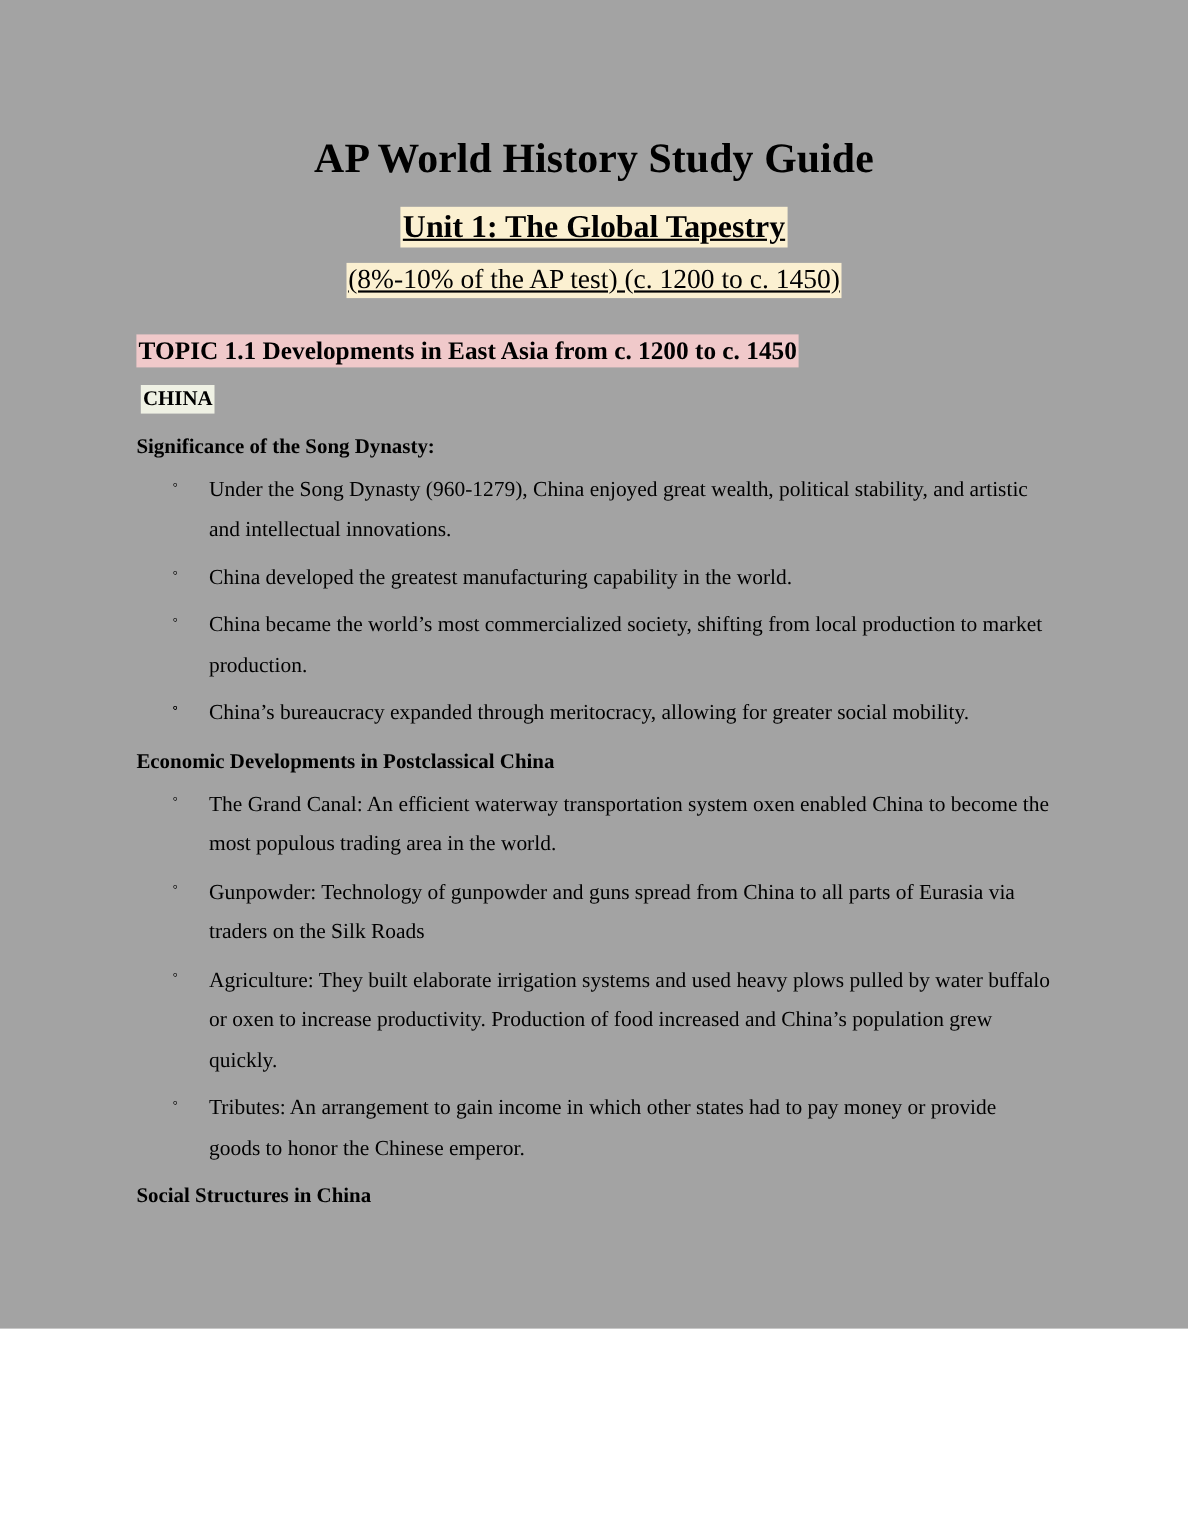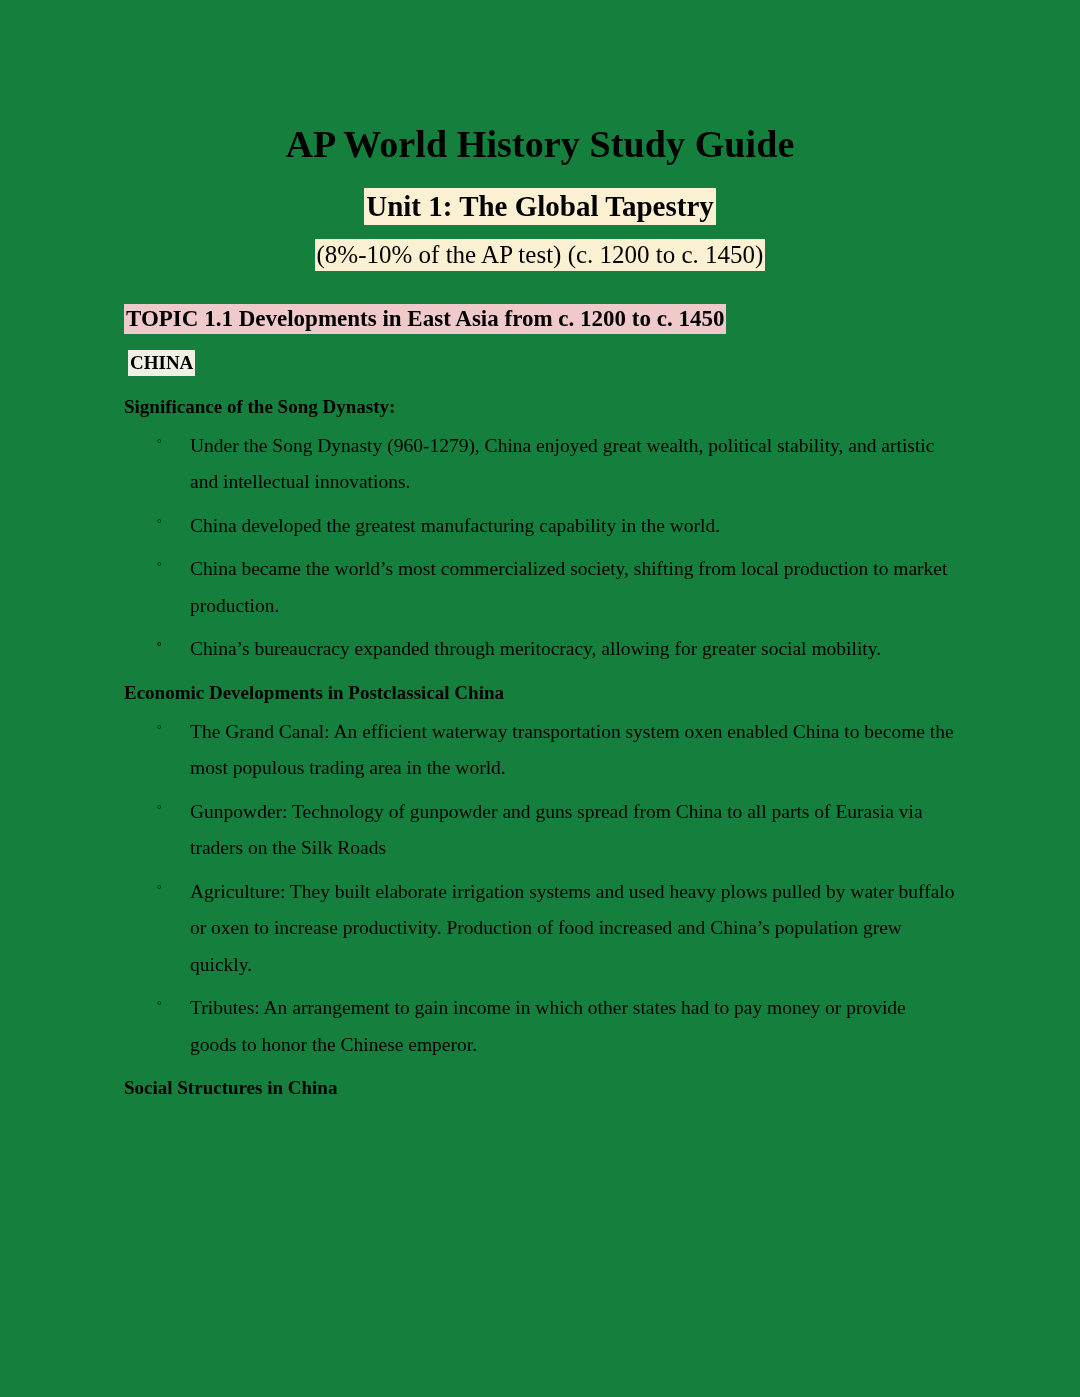--- a/index.html
+++ b/index.html
@@ -9,22 +9,22 @@
     background: #ffffff;
   }
   body {
     font-family: "Liberation Serif", "DejaVu Serif", serif;
     color: #000000;
     -webkit-font-smoothing: antialiased;
   }
   .page {
     position: relative;
     width: 1080px;
-    height: 1397px;
-    background: #15803d;
+    height: 1208px;
+    background: #a3a3a3;
     overflow: hidden;
     box-sizing: border-box;
   }
   .content {
     position: absolute;
     left: 124px;
     top: 0;
     width: 832px;
   }
 
@@ -56,21 +56,21 @@
   }
   .pct-line .hl {
     font-size: 25px;
     font-weight: normal;
   }
 
   
   .hl {
     padding: 2px 2px 3px 2px;
   }
-  .hl-cream { background-color: #fbf0d1; }
+  .hl-cream { background-color: #fbf0d1; text-decoration: underline; }
   .hl-pink  { background-color: #f0c9ca; }
   .hl-ivory { background-color: #eff1e4; }
 
   
   .topic-line {
     margin: 0;
     padding-top: 35px;
     line-height: 1.25;
   }
   .topic-line .hl {

